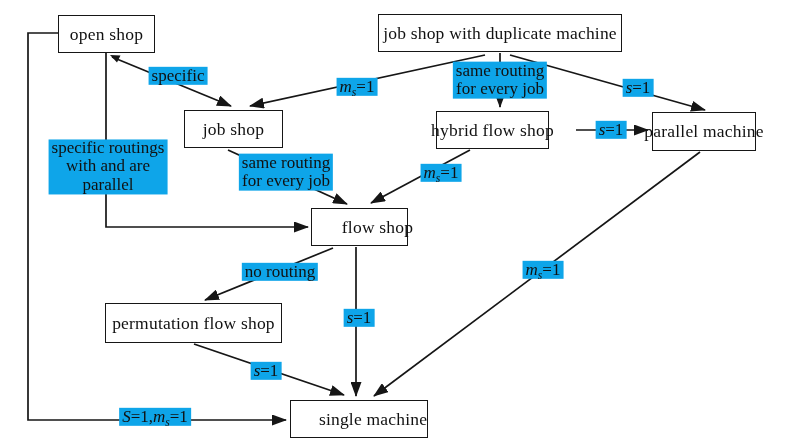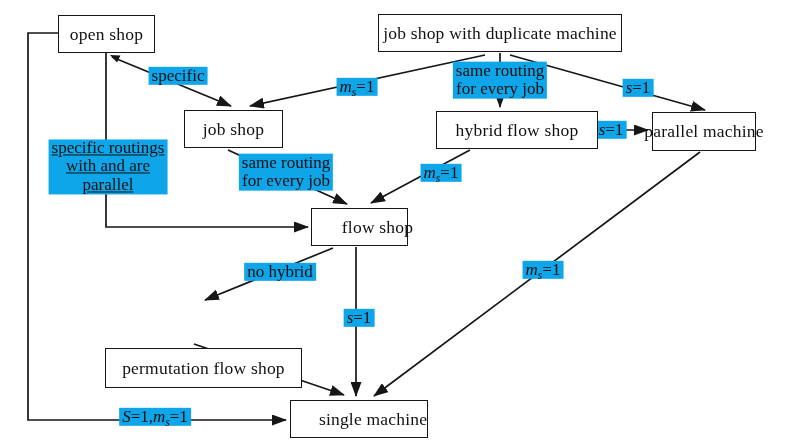--- a/index.html
+++ b/index.html
@@ -65,38 +65,38 @@
 
   <div class="elabel" style="left:611px;top:130px;"><i>s</i><sub><i></i></sub><span>=1</span></div>
 
   <div class="elabel" style="left:286px;top:172px;">
     <div>same routing</div>
     <div>for every job</div>
   </div>
 
   <div class="elabel" style="left:441px;top:173px;"><i>m</i><sub><i>s</i></sub><span>=1</span></div>
 
-  <div class="elabel" style="left:108px;top:167px;text-decoration:underline;">
+  <div class="elabel" style="left:108px;top:167px;">
     <div>specific routings</div>
     <div>with and are</div>
     <div>parallel</div>
   </div>
 
-  <div class="elabel" style="left:280px;top:272px;">no hybrid</div>
+  <div class="elabel" style="left:280px;top:272px;">no routing</div>
 
   <div class="elabel" style="left:359px;top:318px;"><i>s</i><sub><i></i></sub><span>=1</span></div>
 
   <div class="elabel" style="left:266px;top:371px;"><i>s</i><sub><i></i></sub><span>=1</span></div>
 
   <div class="elabel" style="left:543px;top:270px;"><i>m</i><sub><i>s</i></sub><span>=1</span></div>
 
   <div class="elabel" style="left:155px;top:417px;text-align:center;"><i>S</i><span>=1,</span><i>m</i><sub><i>s</i></sub><span>=1</span></div>
 
   <div class="node" style="left:58px;top:15px;width:97px;height:38px;">open shop</div>
   <div class="node" style="left:184px;top:110px;width:99px;height:38px;">job shop</div>
   <div class="node" style="left:378px;top:14px;width:244px;height:38px;">job shop with duplicate machine</div>
-  <div class="node" style="left:436px;top:111px;width:162px;height:38px;">hybrid flow shop</div>
+  <div class="node" style="left:436px;top:111px;width:113px;height:38px;">hybrid flow shop</div>
   <div class="node" style="left:652px;top:112px;width:104px;height:39px;">parallel machine</div>
   <div class="node" style="left:311px;top:208px;width:97px;height:38px;padding-left:36px;">flow shop</div>
-  <div class="node" style="left:105px;top:303px;width:197px;height:40px;margin-top:45px;">permutation flow shop</div>
+  <div class="node" style="left:105px;top:303px;width:177px;height:40px;">permutation flow shop</div>
   <div class="node" style="left:290px;top:400px;width:138px;height:38px;padding-left:28px;">single machine</div>
 
 </div>
 
 </body></html>

